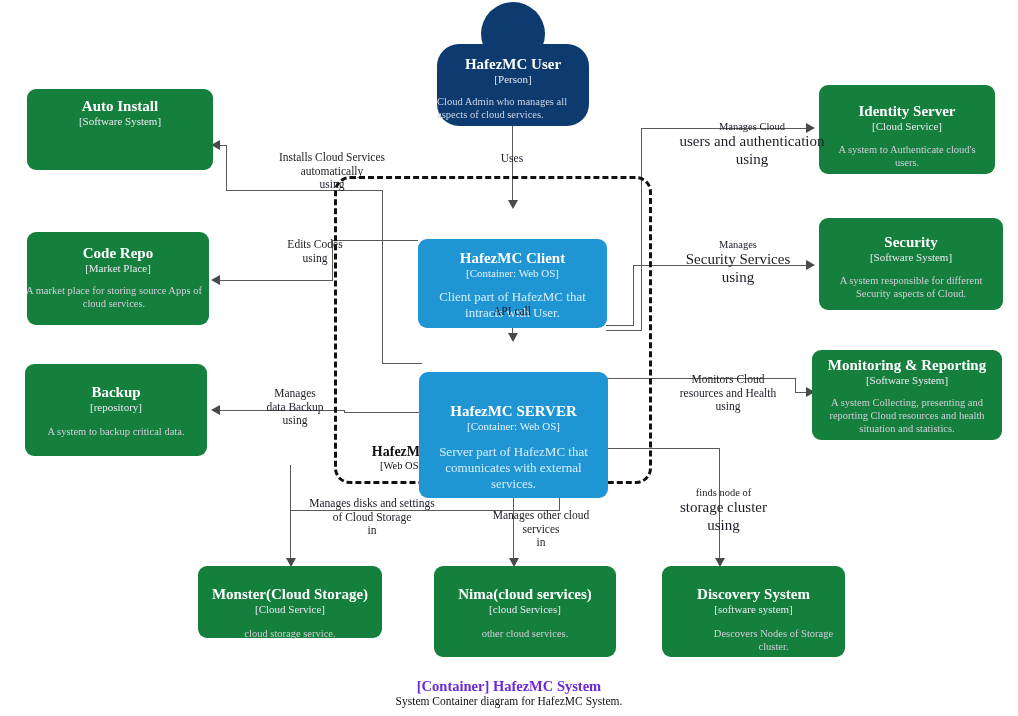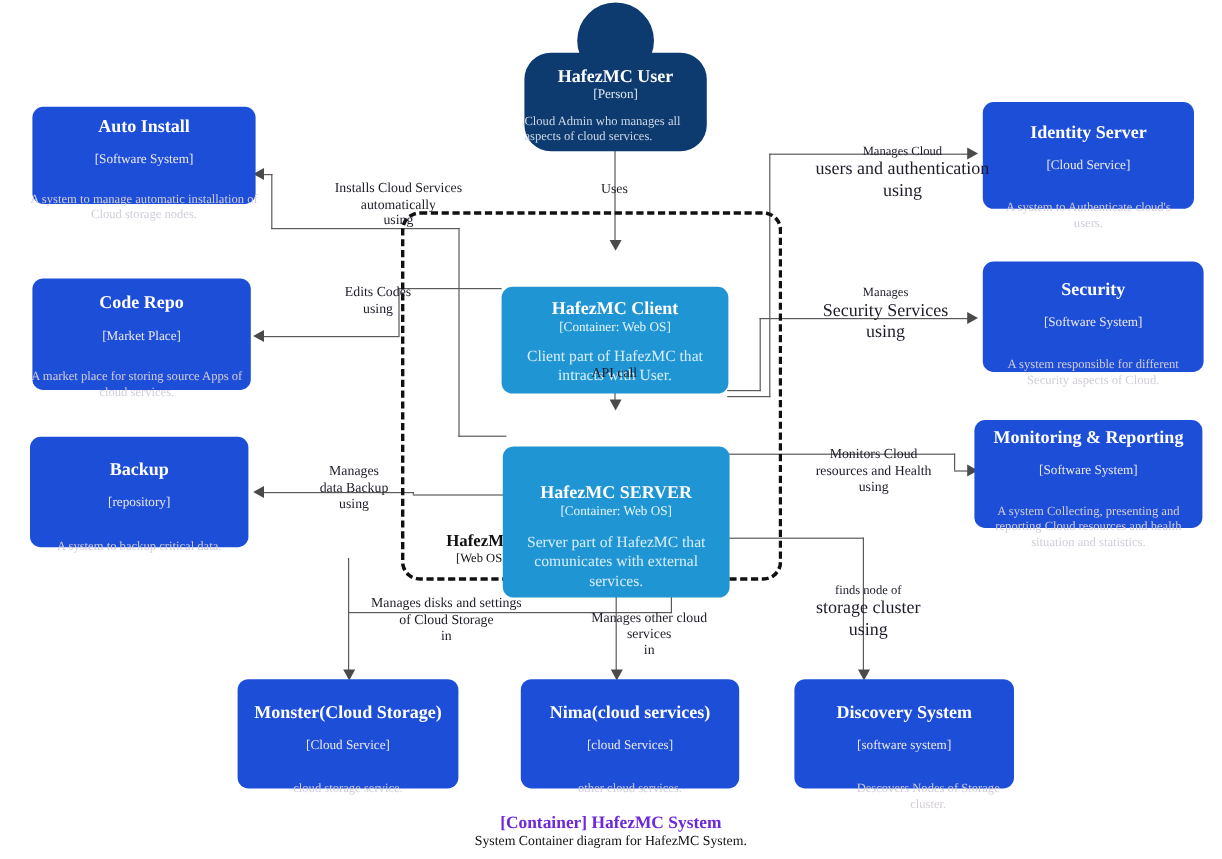--- a/index.html
+++ b/index.html
@@ -10,21 +10,21 @@
 
   
   .node{position:absolute;border-radius:9px;box-sizing:border-box;
         display:flex;flex-direction:column;align-items:center;
         text-align:center;overflow:visible;}
   .node .nm{font-weight:bold;color:#ffffff;line-height:1.1;}
   .node .tp{color:#e8e8ee;line-height:1.15;}
   .node .ds{color:#cfcfda;line-height:1.22;}
 
   
-  .ext{background:#1d4ed8;gap:12px;}
+  .ext{background:#15803d;}
   .ext .nm{font-size:15px;}
   .ext .tp{font-size:11px;}
   .ext .ds{font-size:10.5px;color:#d2cdd8;}
 
   
   .cont{background:#2095d3;margin-top:33px;}
   .cont .nm{font-size:15px;}
   .cont .tp{font-size:11px;color:#e6f4fb;}
   .cont .ds{font-size:13px;color:#d7eefa;}
 
@@ -153,21 +153,20 @@
 
   <div class="node cont" style="left:419px;top:339px;width:189px;height:126px;padding:31px 8px 0;">
     <div class="nm">HafezMC SERVER</div>
     <div class="tp">[Container: Web OS]</div>
     <div class="ds" style="margin-top:12px;">Server part of HafezMC that comunicates with external services.</div>
   </div>
 
   <div class="node ext" style="left:27px;top:89px;width:186px;height:81px;padding:9px 0 0;">
     <div class="nm">Auto Install</div>
     <div class="tp">[Software System]</div>
-    <div class="ds" style="margin-top:10px;width:208px;">A system to manage automatic installation of Cloud storage nodes.</div>
   </div>
 
   <div class="node ext" style="left:27px;top:232px;width:182px;height:93px;padding:13px 4px 0;">
     <div class="nm">Code Repo</div>
     <div class="tp">[Market Place]</div>
     <div class="ds" style="margin-top:11px;width:200px;margin-left:-8px;">A market place for storing source Apps of cloud services.</div>
   </div>
 
   <div class="node ext" style="left:25px;top:364px;width:182px;height:92px;padding:20px 6px 0;">
     <div class="nm">Backup</div>
@@ -186,21 +185,21 @@
     <div class="tp">[Software System]</div>
     <div class="ds" style="margin-top:12px;">A system responsible for different Security aspects of Cloud.</div>
   </div>
 
   <div class="node ext" style="left:812px;top:350px;width:190px;height:90px;padding:7px 4px 0;">
     <div class="nm">Monitoring &amp; Reporting</div>
     <div class="tp">[Software System]</div>
     <div class="ds" style="margin-top:11px;">A system Collecting, presenting and reporting Cloud resources and health situation and statistics.</div>
   </div>
 
-  <div class="node ext" style="left:198px;top:566px;width:184px;height:91px;padding:20px 2px 0;">
+  <div class="node ext" style="left:198px;top:566px;width:184px;height:72px;padding:20px 2px 0;">
     <div class="nm">Monster(Cloud Storage)</div>
     <div class="tp">[Cloud Service]</div>
     <div class="ds" style="margin-top:13px;">cloud storage service.</div>
   </div>
 
   <div class="node ext" style="left:434px;top:566px;width:182px;height:91px;padding:20px 2px 0;">
     <div class="nm">Nima(cloud services)</div>
     <div class="tp">[cloud Services]</div>
     <div class="ds" style="margin-top:13px;">other cloud services.</div>
   </div>

